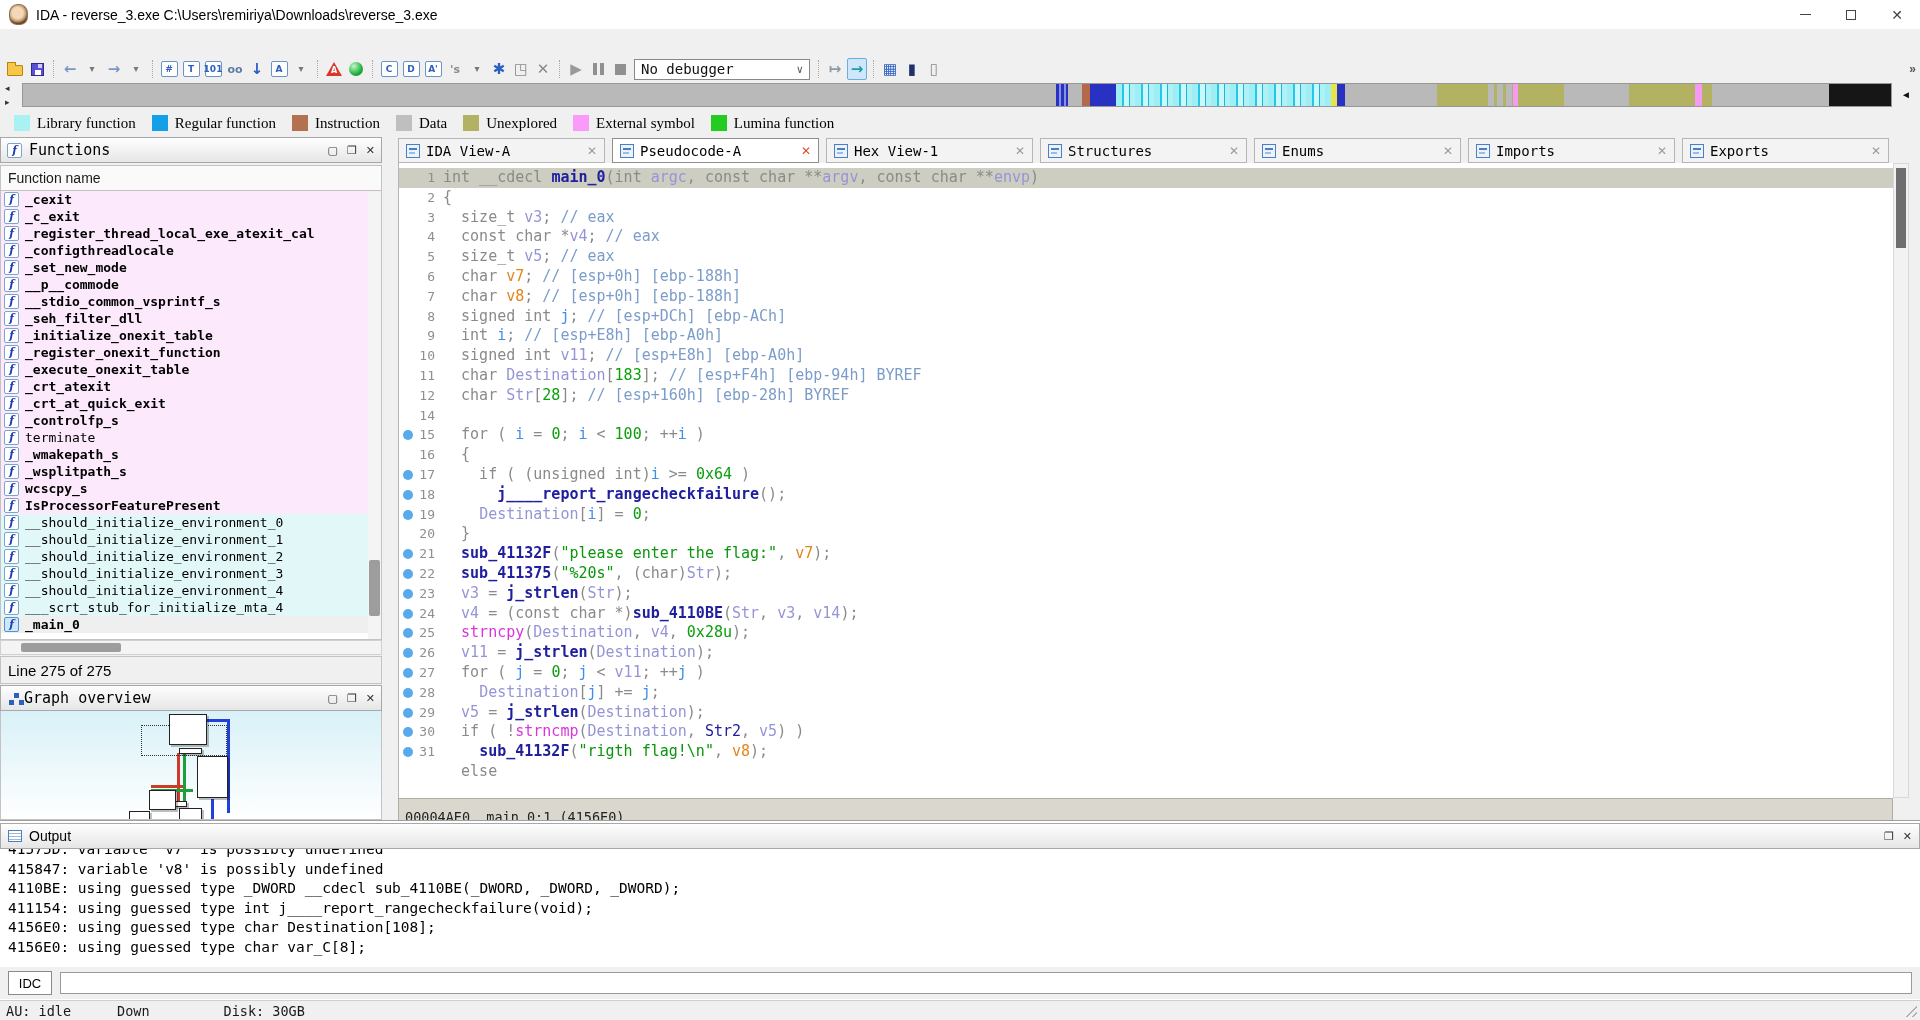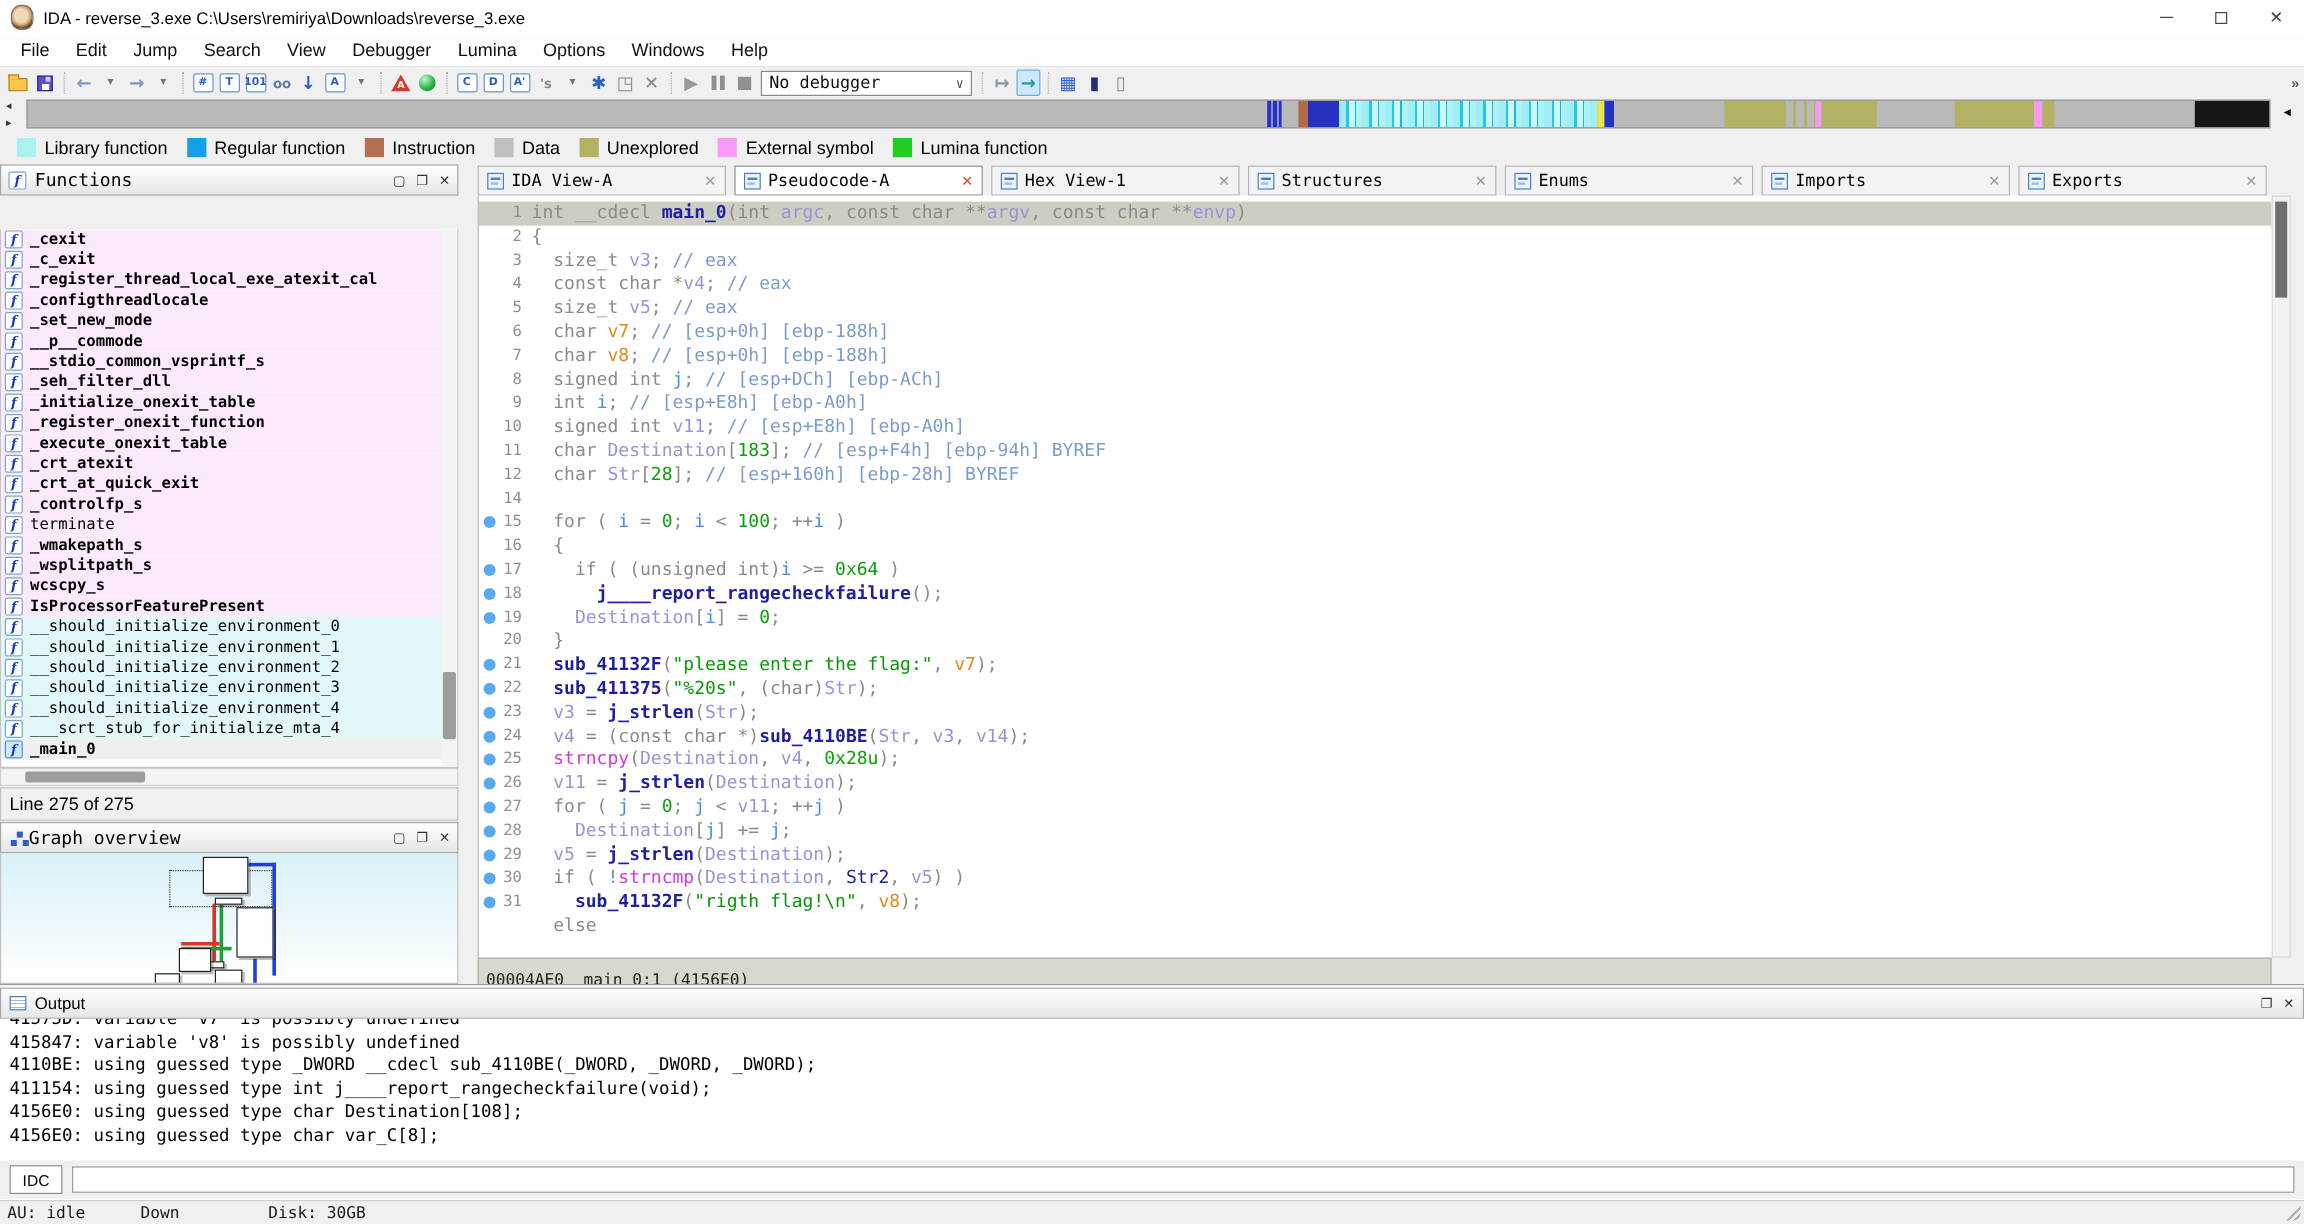--- a/index.html
+++ b/index.html
@@ -54,21 +54,21 @@
   .seg-navy-stripes{background:repeating-linear-gradient(90deg,#2832c2 0 3px,#8890e0 3px 5px);}
   .seg-cyan{background:repeating-linear-gradient(90deg,#9deef5 0 6px,#27c6e8 6px 8px,#c9f9fb 8px 13px,#1fb4dc 13px 14px,#aef2f6 14px 19px);}
   .seg-yellow{background:#e8e24c;}
   .seg-olive{background:#b2b262;}
   .seg-olive-ticks{background:repeating-linear-gradient(90deg,#b2b262 0 3px,#b9b9b9 3px 9px);}
   .seg-pink{background:#f49af4;}
   .seg-black{background:#161616;}
   .band-pos{position:absolute;right:9px;top:7px;color:#111;font-size:10px;}
 
   
-  .legendrow{position:absolute;top:109px;left:0;right:0;height:28px;display:flex;align-items:center;background:#f0f0f0;padding-left:14px;font-family:Liberation Sans, sans-serif;font-size:15px;color:#000;}
+  .legendrow{position:absolute;top:109px;left:0;right:0;height:28px;display:flex;align-items:center;background:#f0f0f0;padding-left:14px;font-family:Liberation Serif, serif;font-size:15px;color:#000;}
   .lg-sq{width:16px;height:16px;margin-right:7px;}
   .lg-label{margin-right:16px;}
 
   
   .main{position:absolute;top:137px;left:0;right:0;height:683px;background:#f0f0f0;}
 
   
   .left-col{position:absolute;left:0;top:0;width:382px;height:683px;}
   .panel-hdr{position:absolute;left:0;right:0;height:26px;background:linear-gradient(#fefefe,#e6e6e6);border:1px solid #a8a8a8;display:flex;align-items:center;padding:0 6px;font-family:"DejaVu Sans Mono",monospace;font-size:15px;color:#000;}
   .hdr-btns{margin-left:auto;display:flex;gap:9px;align-items:center;}
@@ -156,32 +156,20 @@
         </div>
       <div class="wbtn">
           <span class="box"></span>
         </div>
       <div class="wbtn">
           <span class="x">✕</span>
         </div>
     </div>
   </div>
 
-  <div class="menubar" id="menubar">
-      <span class="menu-item">File</span>
-      <span class="menu-item">Edit</span>
-      <span class="menu-item">Jump</span>
-      <span class="menu-item">Search</span>
-      <span class="menu-item">View</span>
-      <span class="menu-item">Debugger</span>
-      <span class="menu-item">Lumina</span>
-      <span class="menu-item">Options</span>
-      <span class="menu-item">Windows</span>
-      <span class="menu-item">Help</span>
-    </div>
 
   <div class="toolbar" id="toolbar">
       <span class="tb-item">
         <span class="icon-folder"></span>
       </span>
       <span class="tb-item">
         <span class="icon-floppy"></span>
       </span>
       <span class="tb-sep"></span>
       <span class="tb-item">
@@ -330,20 +318,21 @@
     <div class="left-col">
       <div class="panel-hdr" style="top:0;">
         <span class="ficon" style="margin-right:7px;">f</span>
         <span>Functions</span>
         <span class="hdr-btns">
           <span class="hdr-btn">▢</span>
           <span class="hdr-btn">❐</span>
           <span class="hdr-btn">✕</span>
         </span>
       </div>
+      <div class="colheader">Function name</div>
       <div class="flist" id="flist">
           <div class="frow bg-p">
             <span class="ficon">f</span>
             <span>_cexit</span>
           </div>
           <div class="frow bg-p">
             <span class="ficon">f</span>
             <span>_c_exit</span>
           </div>
           <div class="frow bg-p">

